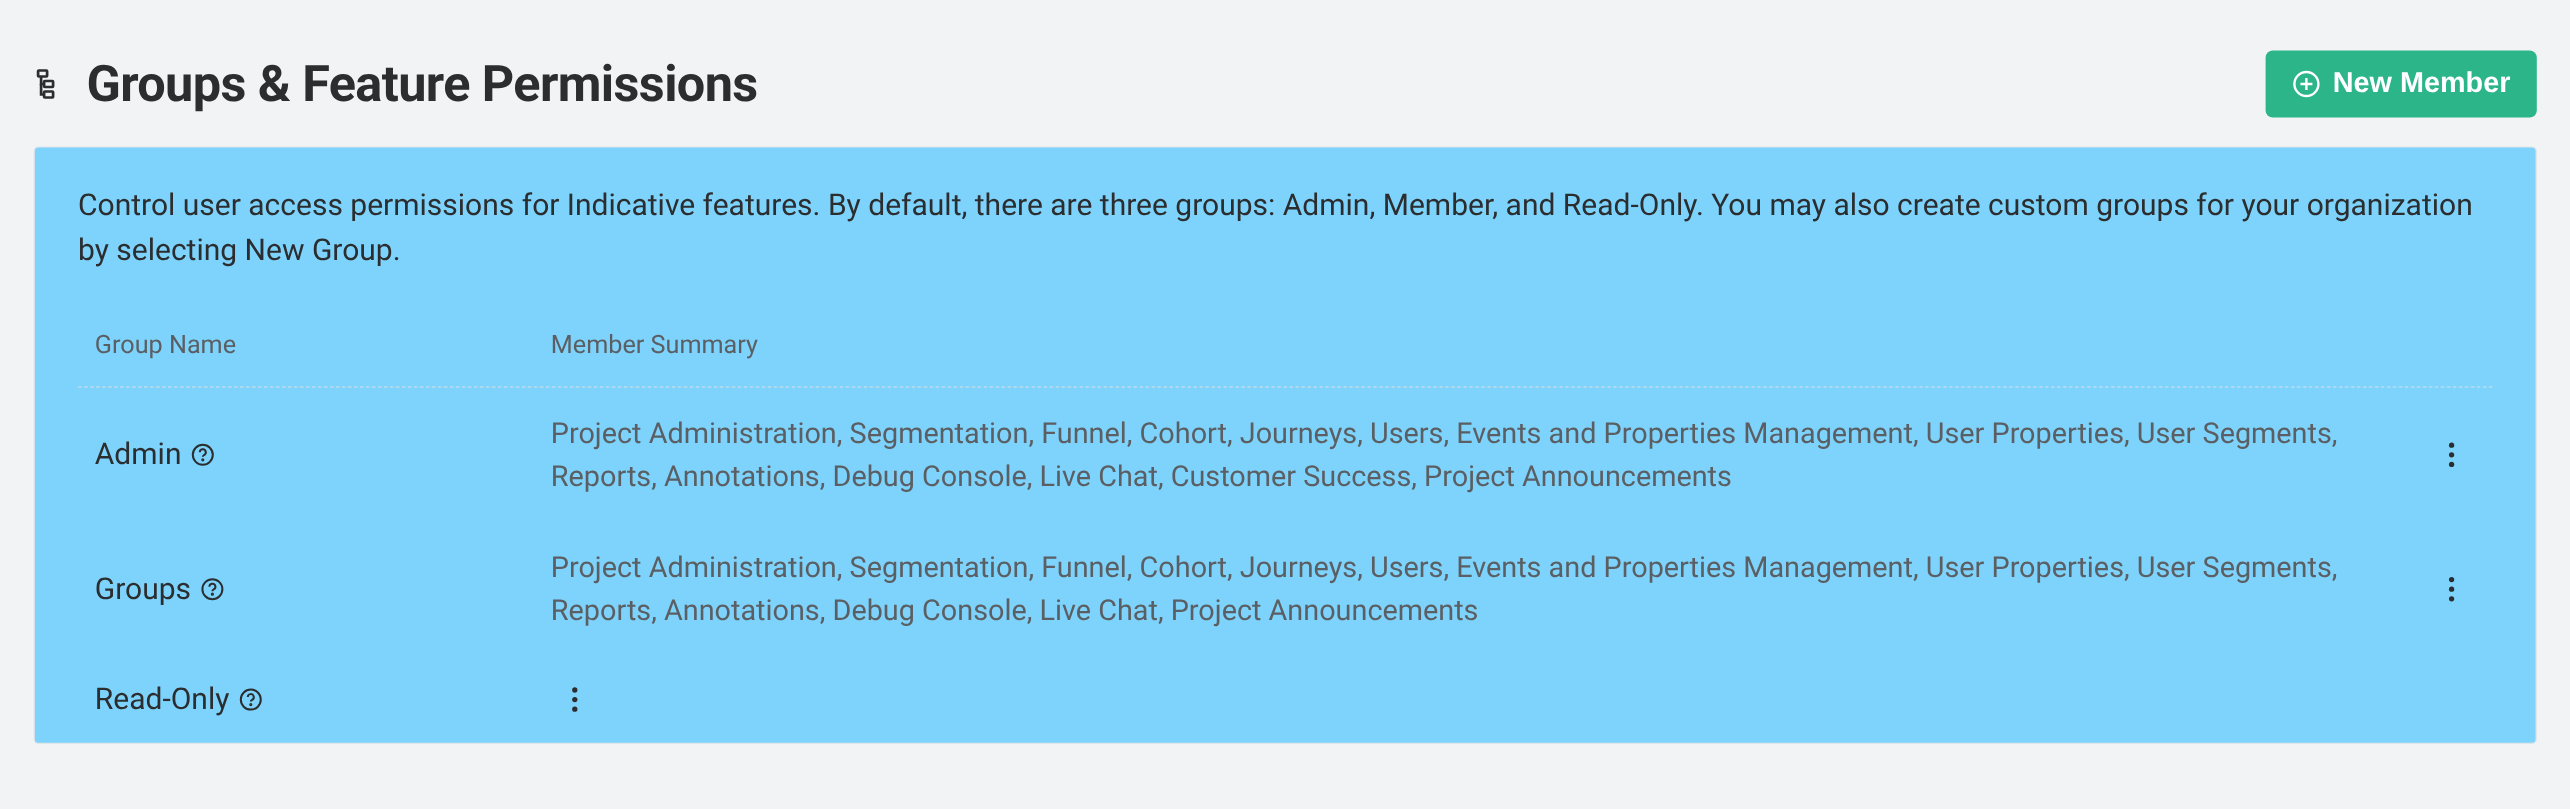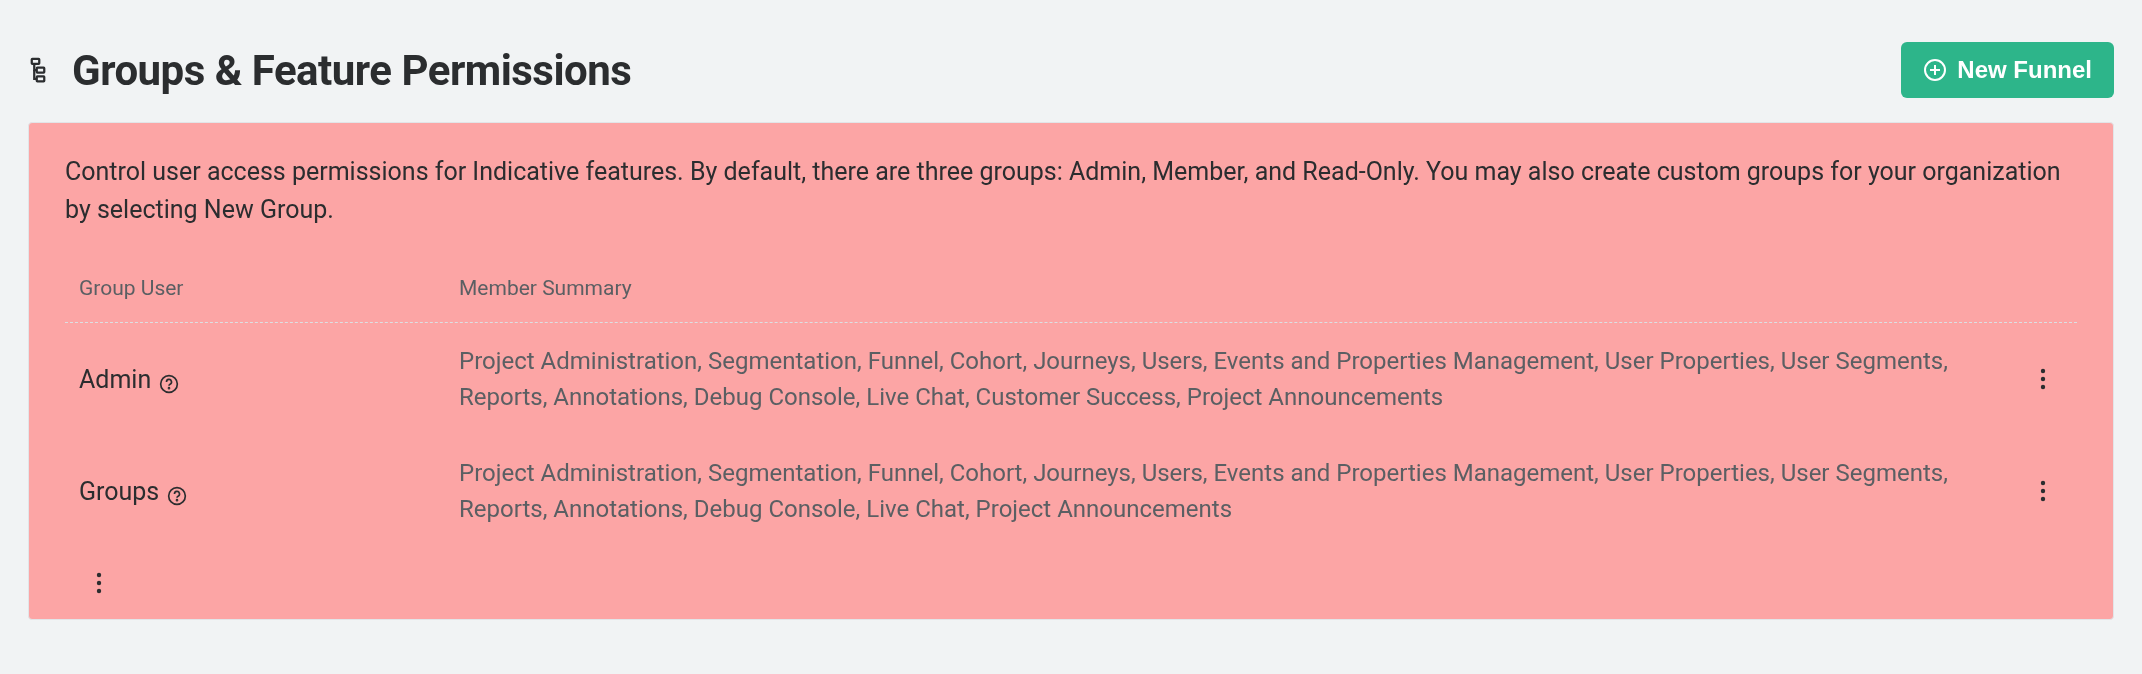--- a/index.html
+++ b/index.html
@@ -54,21 +54,21 @@
     font-size: 24px;
     font-weight: 600;
     cursor: pointer;
   }
   .plus-icon {
     width: 24px;
     height: 24px;
     flex-shrink: 0;
   }
   .card {
-    background: #fca5a5;
+    background: #7dd3fc;
     border: 1px solid #e2e5e8;
     border-radius: 4px;
     padding: 30px 36px 0 36px;
   }
   .description {
     font-size: 25px;
     line-height: 1.5;
     color: #2b2d2f;
     margin-bottom: 48px;
   }
@@ -88,21 +88,21 @@
     color: #5b5f63;
   }
   .table-row {
     display: flex;
     align-items: center;
     padding: 20px 14px;
   }
   .col-name {
     width: 380px;
     display: flex;
-    align-items: flex-end;
+    align-items: center;
     gap: 8px;
     font-size: 25px;
     color: #2b2d2f;
   }
   .help-icon {
     width: 20px;
     height: 20px;
     color: #2b2d2f;
     cursor: pointer;
     flex-shrink: 0;
@@ -146,29 +146,29 @@
         <path d="M5 12 V19 H7"></path>
       </svg>
       <h1 class="page-title">Groups &amp; Feature Permissions</h1>
     </div>
     <button class="new-group-btn">
       <svg class="plus-icon" viewBox="0 0 24 24" fill="none" stroke="currentColor" stroke-width="2">
         <circle cx="12" cy="12" r="10"></circle>
         <line x1="12" y1="7" x2="12" y2="17"></line>
         <line x1="7" y1="12" x2="17" y2="12"></line>
       </svg>
-      <span>New Funnel</span>
+      <span>New Member</span>
     </button>
   </div>
 
   <div class="card">
     <p class="description">Control user access permissions for Indicative features. By default, there are three groups: Admin, Member, and Read-Only. You may also create custom groups for your organization by selecting New Group.</p>
 
     <div class="table-header">
-      <div class="col-name-header">Group User</div>
+      <div class="col-name-header">Group Name</div>
       <div class="col-summary-header">Member Summary</div>
     </div>
 
     <div class="table-row">
       <div class="col-name">
         <span>Admin</span>
         <svg class="help-icon" viewBox="0 0 24 24" fill="none" stroke="currentColor" stroke-width="2">
           <circle cx="12" cy="12" r="10"></circle>
           <path d="M9 9.5 a3 3 0 1 1 4.3 2.7 c-0.9 0.5 -1.3 1 -1.3 1.8"></path>
           <circle cx="12" cy="17" r="0.6" fill="currentColor"></circle>
@@ -201,20 +201,28 @@
           <svg class="more-icon" viewBox="0 0 6 24" fill="currentColor">
             <circle cx="3" cy="4" r="2.2"></circle>
             <circle cx="3" cy="12" r="2.2"></circle>
             <circle cx="3" cy="20" r="2.2"></circle>
           </svg>
         </button>
       </div>
     </div>
 
     <div class="table-row">
+      <div class="col-name">
+        <span>Read-Only</span>
+        <svg class="help-icon" viewBox="0 0 24 24" fill="none" stroke="currentColor" stroke-width="2">
+          <circle cx="12" cy="12" r="10"></circle>
+          <path d="M9 9.5 a3 3 0 1 1 4.3 2.7 c-0.9 0.5 -1.3 1 -1.3 1.8"></path>
+          <circle cx="12" cy="17" r="0.6" fill="currentColor"></circle>
+        </svg>
+      </div>
       <div class="col-actions">
         <button class="more-btn">
           <svg class="more-icon" viewBox="0 0 6 24" fill="currentColor">
             <circle cx="3" cy="4" r="2.2"></circle>
             <circle cx="3" cy="12" r="2.2"></circle>
             <circle cx="3" cy="20" r="2.2"></circle>
           </svg>
         </button>
       </div>
     </div>

